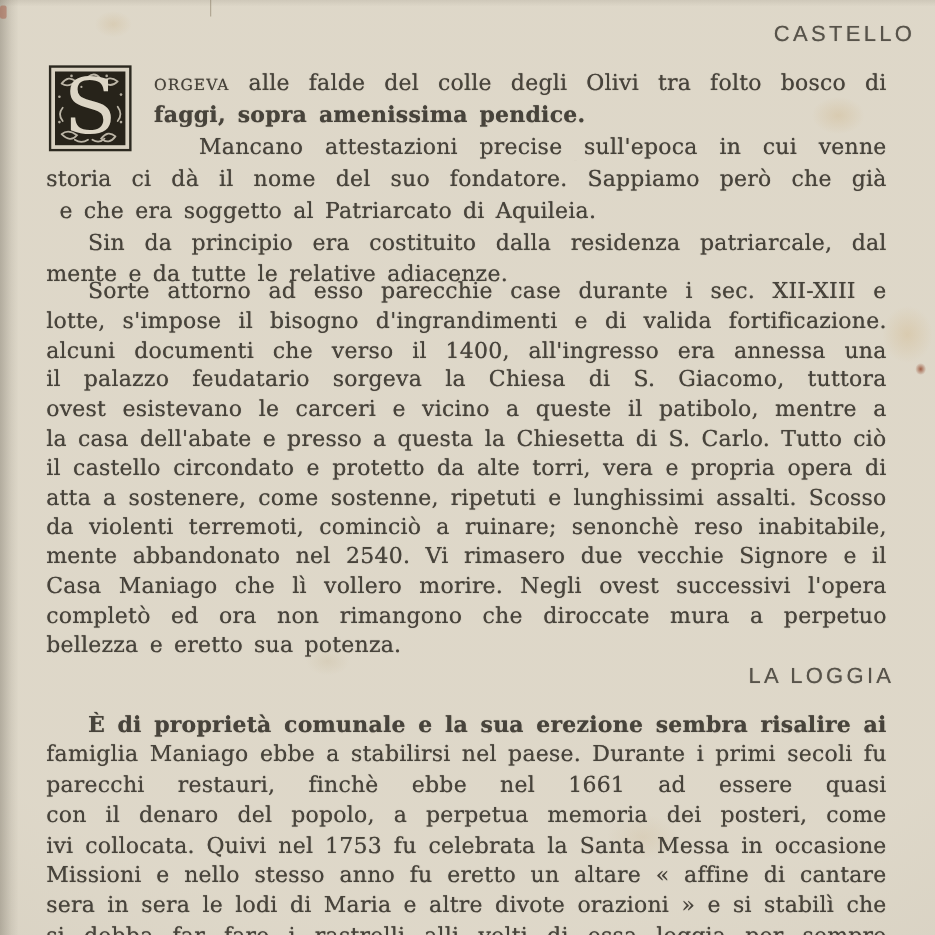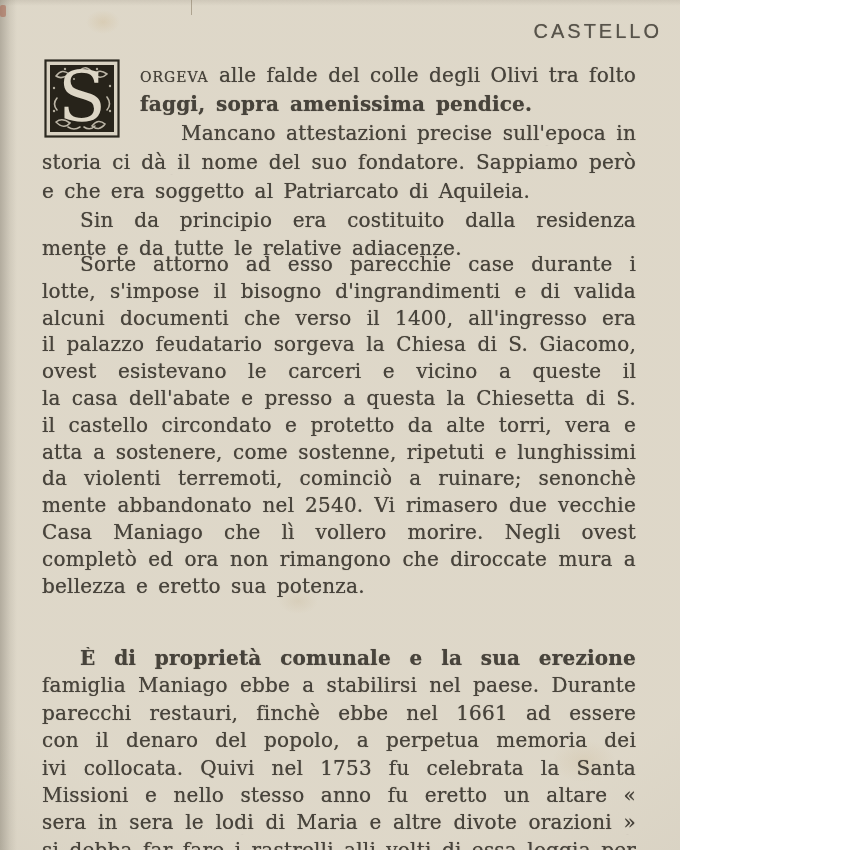--- a/index.html
+++ b/index.html
@@ -1,18 +1,18 @@
 <!DOCTYPE html>
 <html><head>
 <meta charset="utf-8">
 <style>
   html,body{margin:0;padding:0;}
   .page{
     position:relative;
-    width:680px;height:850px;
+    width:850px;height:850px;
     overflow:hidden;
     background-color:#d9d2c2;
     background-image:
       radial-gradient(130% 105% at 50% 42%, rgba(226,220,206,.55) 55%, rgba(196,189,173,.45) 100%);
     font-family:"DejaVu Serif", serif;
   }
   .edge-left{position:absolute;left:0;top:0;bottom:0;width:17px;
     background:linear-gradient(90deg, rgba(118,112,99,.42), rgba(118,112,99,.12) 60%, rgba(118,112,99,0));}
   .edge-top{position:absolute;left:0;top:0;right:0;height:6px;
     background:linear-gradient(rgba(120,112,98,.15), rgba(120,112,98,0));}
@@ -103,40 +103,41 @@
       </g>
       <text x="38" y="62" text-anchor="middle" font-family="DejaVu Serif, serif" font-size="70" fill="#ddd6c6">S</text>
     </svg>
   </div>
 
   <div id="flow-a">
       <div class="line ind-dc just" style="top: 64px;"><span class="sc">orgeva</span> alle falde del colle degli Olivi tra folto bosco di castagni e di</div>
       <div class="line ind-dc" style="top: 92.9px; font-weight: bold;">faggi, sopra amenissima pendice.</div>
       <div class="line ind-dcp just" style="top: 121.8px;">Mancano attestazioni precise sull'epoca in cui venne eretto, nè la</div>
       <div class="line ind-none just" style="top: 150.7px;">storia ci dà il nome del suo fondatore. Sappiamo però che già esisteva nel X. sec.</div>
-      <div class="line ind-none" style="top: 179.6px;">e che era soggetto al Patriarcato di Aquileia.</div>
+      <div class="line ind-none" style="top: 179.6px; margin-left: 12px;">e che era soggetto al Patriarcato di Aquileia.</div>
       <div class="line ind-para just" style="top: 208.5px;">Sin da principio era costituito dalla residenza patriarcale, dal palazzo dei feu</div>
       <div class="line ind-none" style="top: 237.4px;">mente e da tutte le relative adiacenze.</div>
     </div>
   <div id="flow-b">
       <div class="line ind-para just" style="top: 253px;">Sorte attorno ad esso parecchie case durante i sec. XII-XIII e fondatore le</div>
       <div class="line ind-none just" style="top: 279.8px;">lotte, s'impose il bisogno d'ingrandimenti e di valida fortificazione. Narrano infatti</div>
       <div class="line ind-none just" style="top: 306.6px;">alcuni documenti che verso il 1400, all'ingresso era annessa una torre; che presso</div>
       <div class="line ind-none just" style="top: 333.4px;">il palazzo feudatario sorgeva la Chiesa di S. Giacomo, tuttora esistente; che a sud-</div>
       <div class="line ind-none just" style="top: 360.2px;">ovest esistevano le carceri e vicino a queste il patibolo, mentre a sud-est ergevasi</div>
       <div class="line ind-none just" style="top: 387px;">la casa dell'abate e presso a questa la Chiesetta di S. Carlo. Tutto ciò costituiva</div>
       <div class="line ind-none just" style="top: 413.8px;">il castello circondato e protetto da alte torri, vera e propria opera di fortificazione</div>
       <div class="line ind-none just" style="top: 440.6px;">atta a sostenere, come sostenne, ripetuti e lunghissimi assalti. Scosso fortemente</div>
       <div class="line ind-none just" style="top: 467.4px;">da violenti terremoti, cominciò a ruinare; senonchè reso inabitabile, fu definitiva-</div>
       <div class="line ind-none just" style="top: 494.2px;">mente abbandonato nel 2540. Vi rimasero due vecchie Signore e il Sacerdote di</div>
       <div class="line ind-none just" style="top: 521px;">Casa Maniago che lì vollero morire. Negli ovest successivi l'opera demolitrice si</div>
       <div class="line ind-none just" style="top: 547.8px;">completò ed ora non rimangono che diroccate mura a perpetuo ricordo della sua</div>
       <div class="line ind-none" style="top: 574.6px;">bellezza e eretto sua potenza.</div>
     </div>
 
+  <div class="heading heading-loggia">LA LOGGIA</div>
 
   <div id="flow-c">
       <div class="line ind-para just" style="top: 647px; font-weight: bold;">È di proprietà comunale e la sua erezione sembra risalire ai tempi in cui la</div>
       <div class="line ind-none just" style="top: 674.4px;">famiglia Maniago ebbe a stabilirsi nel paese. Durante i primi secoli fu oggetto di</div>
       <div class="line ind-none just" style="top: 701.8px;">parecchi restauri, finchè ebbe nel 1661 ad essere quasi completamente riordinata</div>
       <div class="line ind-none just" style="top: 729.2px;">con il denaro del popolo, a perpetua memoria dei posteri, come attesta la lapide</div>
       <div class="line ind-none just" style="top: 756.6px;">ivi collocata. Quivi nel 1753 fu celebrata la Santa Messa in occasione delle Sacre</div>
       <div class="line ind-none just" style="top: 784px;">Missioni e nello stesso anno fu eretto un altare « affine di cantare divotamente di</div>
       <div class="line ind-none just" style="top: 811.4px;">sera in sera le lodi di Maria e altre divote orazioni » e si stabilì che « dal Podestà</div>
       <div class="line ind-none just" style="top: 838.8px;">si debba far fare i rastrelli alli volti di essa loggia per sempre maggiore venera-</div>

